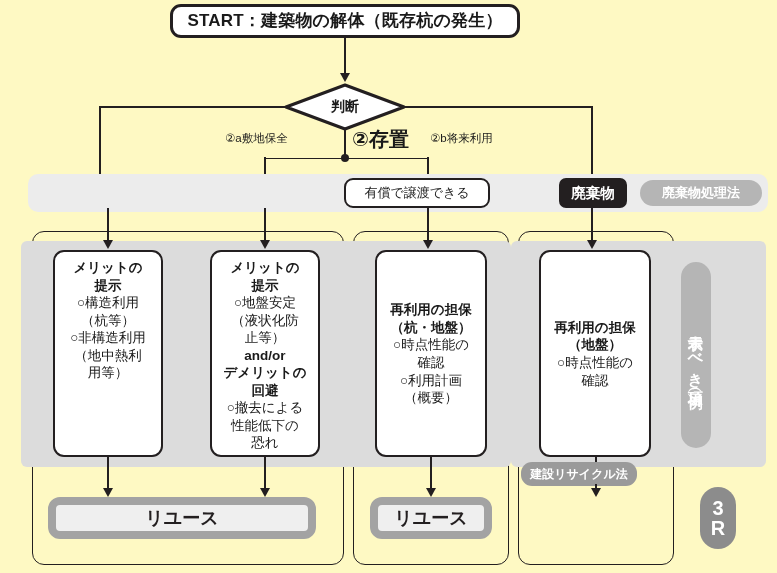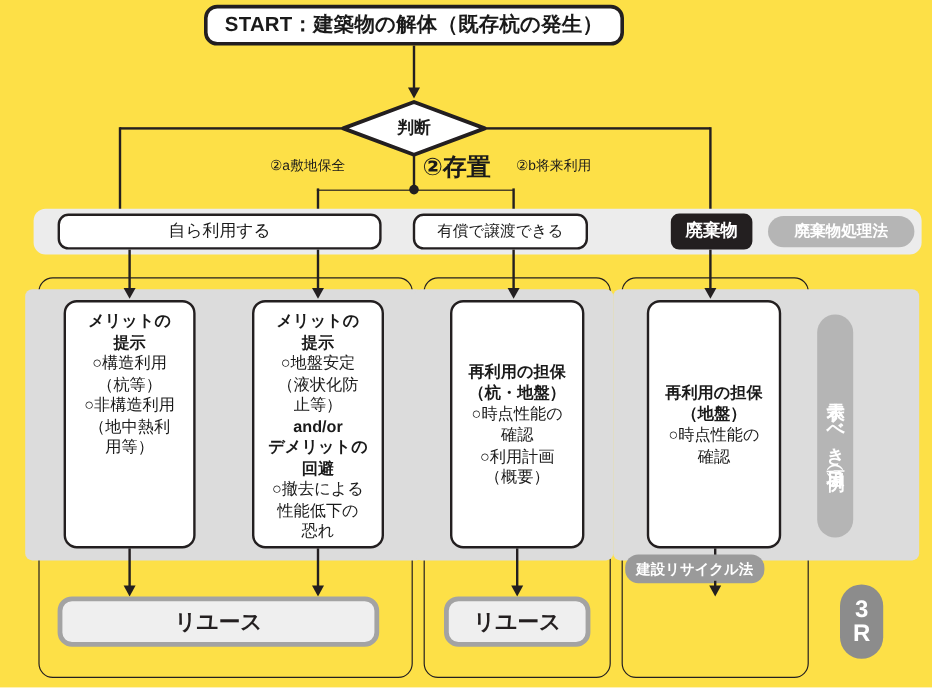--- a/index.html
+++ b/index.html
@@ -5,21 +5,21 @@
   html,body{margin:0;padding:0;background:#ffffff;}
   body{
     font-family:"Liberation Sans","DejaVu Sans",sans-serif;
     color:#1a1a1a;
   }
   #stage{
     position:relative;
     width:777px;
     height:573px;
     overflow:hidden;
-    background:#fde047;
+    background:#fef9c3;
   }
 
   
   .rbox{
     position:absolute;
     box-sizing:border-box;
     background:#ffffff;
     border:2.5px solid #231f20;
     border-radius:9px;
     display:flex;
@@ -125,21 +125,21 @@
   #d2{left:210px;top:250px;width:110px;height:207px;}
   #d3{left:375px;top:250px;width:112px;height:207px;
       display:flex;align-items:center;justify-content:center;}
   #d4{left:539px;top:250px;width:112px;height:207px;
       display:flex;align-items:center;justify-content:center;}
   #d3 .inner,#d4 .inner{width:100%;}
 
   .outbox{
     position:absolute;box-sizing:border-box;
     background:#efefef;
-    border:4px solid #a3a3a3;
+    border:8px solid #a3a3a3;
     border-radius:12px;
     display:flex;align-items:center;justify-content:center;
     font-size:18px;font-weight:bold;color:#231f20;
   }
   #o1{left:48px;top:497px;width:268px;height:42px;}
   #o2{left:370px;top:497px;width:122px;height:42px;}
   #o3{left:535px;top:497px;width:122px;height:42px;}
 
   #recyclelaw{
     position:absolute;left:521px;top:462px;width:116px;height:24px;
@@ -198,21 +198,20 @@
 
   <div class="vline" style="left:344px;top:129px;height:29px;"></div>
   <div class="dot" style="left:341px;top:154px;"></div>
 
   <div class="hline" style="left:264px;top:157.5px;width:164px;"></div>
   <div class="vline" style="left:264px;top:157px;height:21px;"></div>
   <div class="vline" style="left:427px;top:157px;height:21px;"></div>
 
   <div class="bandgray" id="row2band"></div>
 
-  <div class="rbox" id="b-jibun">自ら利用する</div>
   <div class="rbox" id="b-yushou">有償で譲渡できる</div>
   <div class="rbox" id="b-haiki">廃棄物</div>
   <div id="b-haikihou">廃棄物処理法</div>
 
   <div class="panel" id="panelA"></div>
   <div class="panel" id="panelB"></div>
   <div class="panel" id="panelC"></div>
 
   <div class="panelgray" id="grayA"></div>
   <div class="panelgray" id="grayB"></div>

